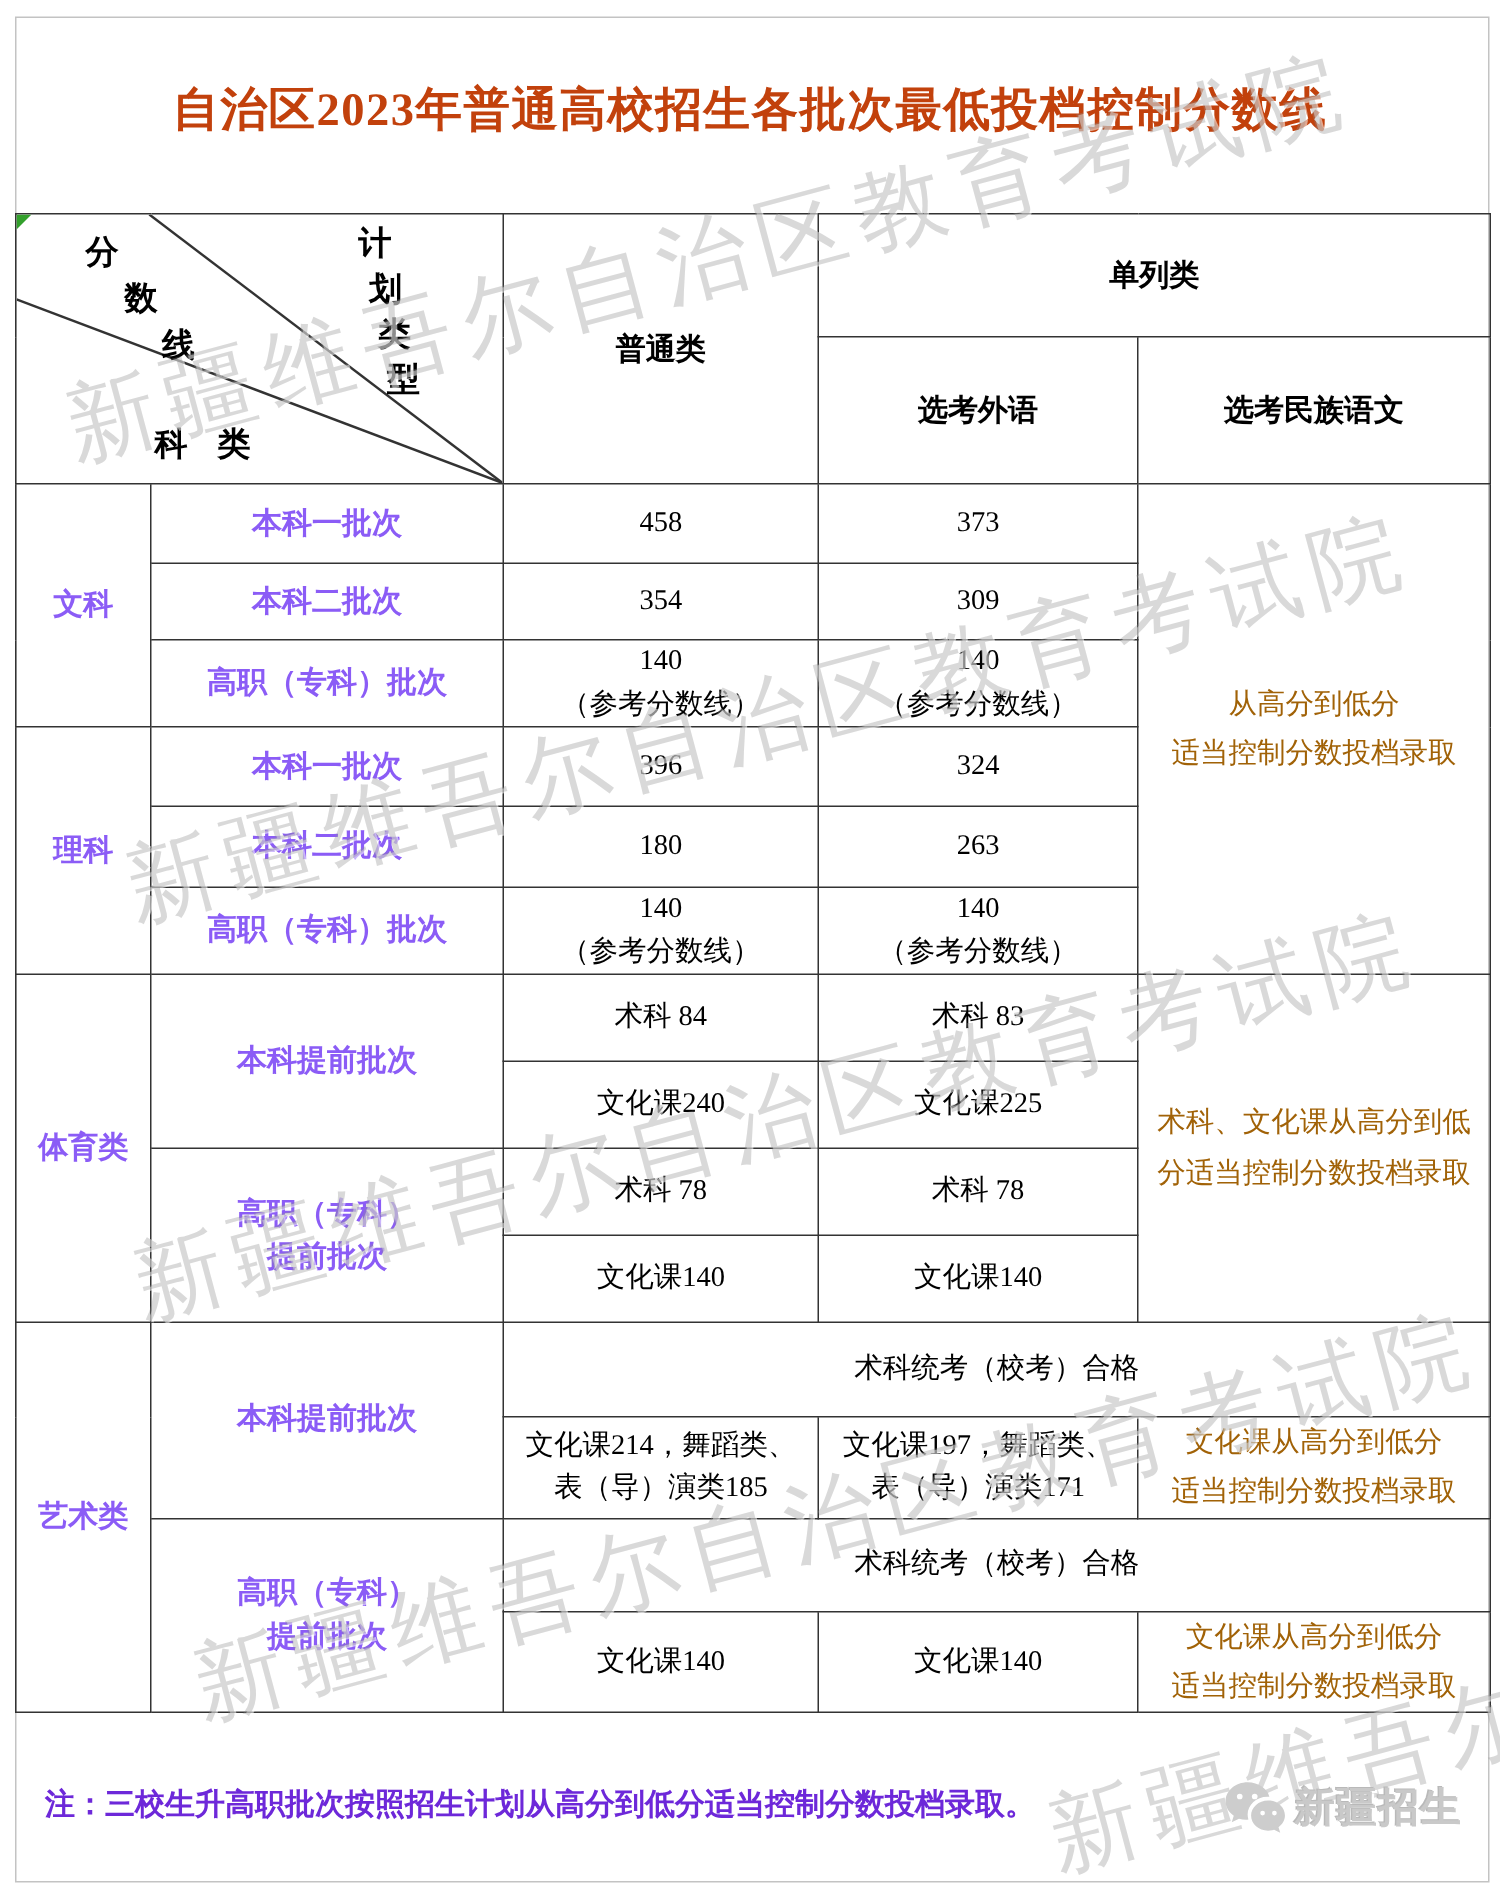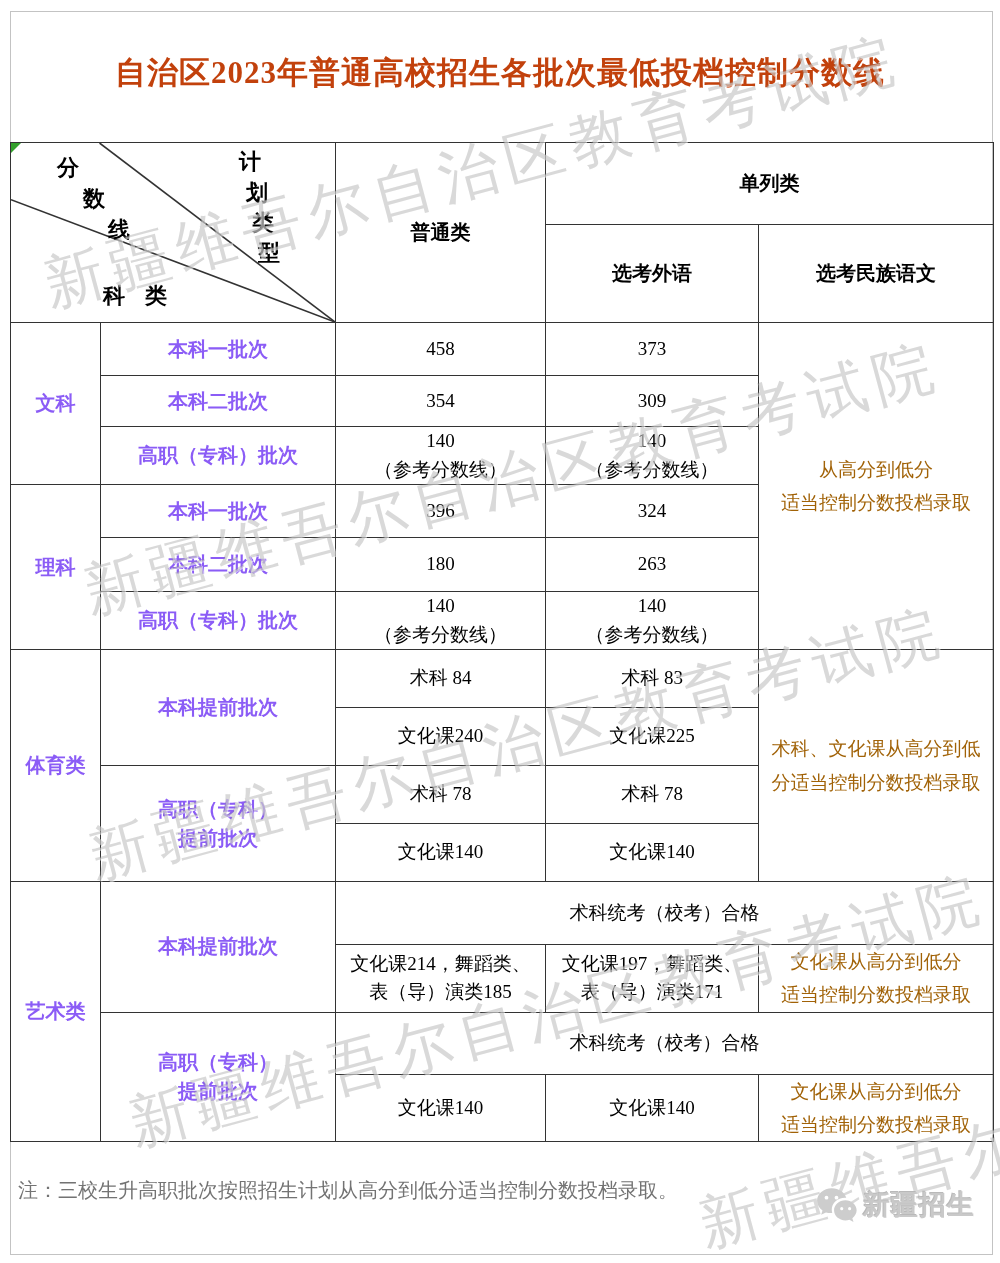--- a/index.html
+++ b/index.html
@@ -63,22 +63,22 @@
   .diag-plan .ch:nth-child(1){left:228px;top:4px;}
   .diag-plan .ch:nth-child(2){left:235px;top:35px;}
   .diag-plan .ch:nth-child(3){left:241px;top:65px;}
   .diag-plan .ch:nth-child(4){left:247px;top:95px;}
   .diag-subject{
     position:absolute;left:92px;top:138px;font-weight:700;font-size:22px;
     letter-spacing:20px;color:#000;white-space:nowrap;
   }
   
   .note{
-    position:absolute;left:14px;top:1173px;margin:4px;z-index:6;
-    font-size:20px;font-weight:400;color:#737373;
+    position:absolute;left:14px;top:1173px;margin:16px;z-index:6;
+    font-size:20px;font-weight:700;color:#6d28d9;
   }
   .brand{
     position:absolute;left:816px;top:1186px;z-index:10;
     display:flex;align-items:center;gap:5px;
   }
   .brand-text{
     font-size:27px;font-weight:700;color:#c9c9c9;letter-spacing:1px;
     text-shadow:-1px -1px 0 #b9b9b9,1.5px 1.5px 0 #ffffff;
   }
 </style>

